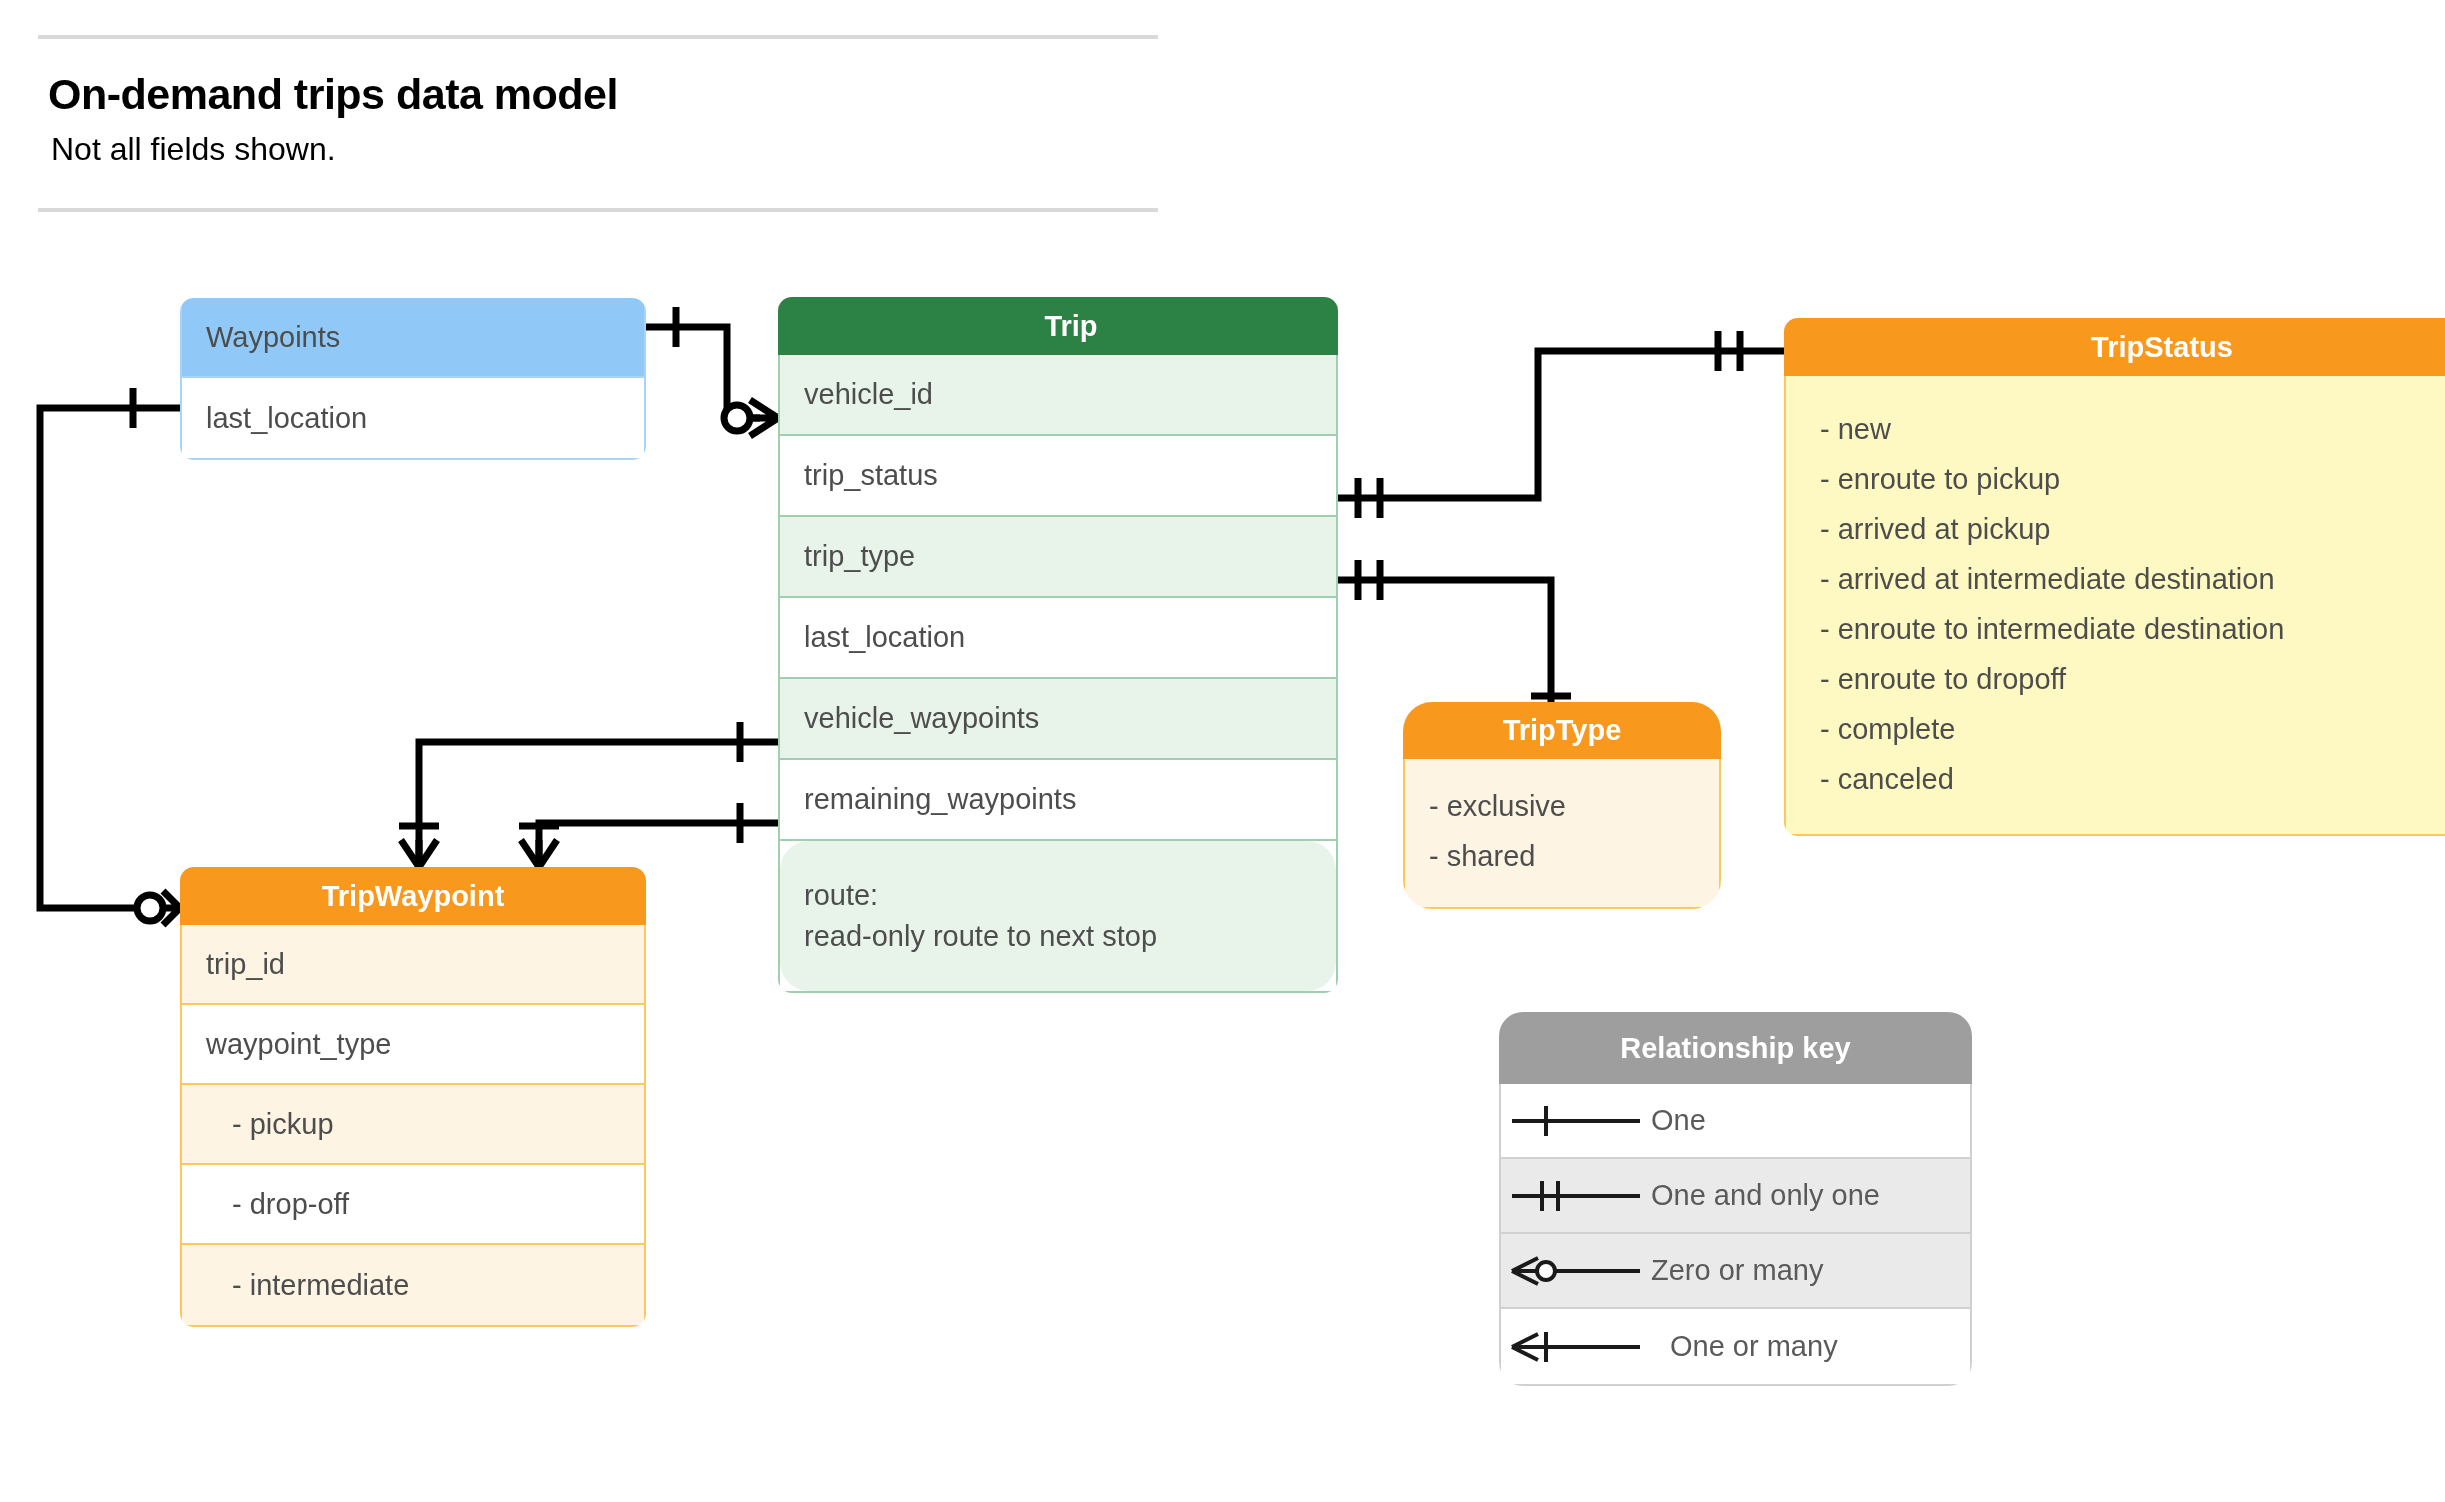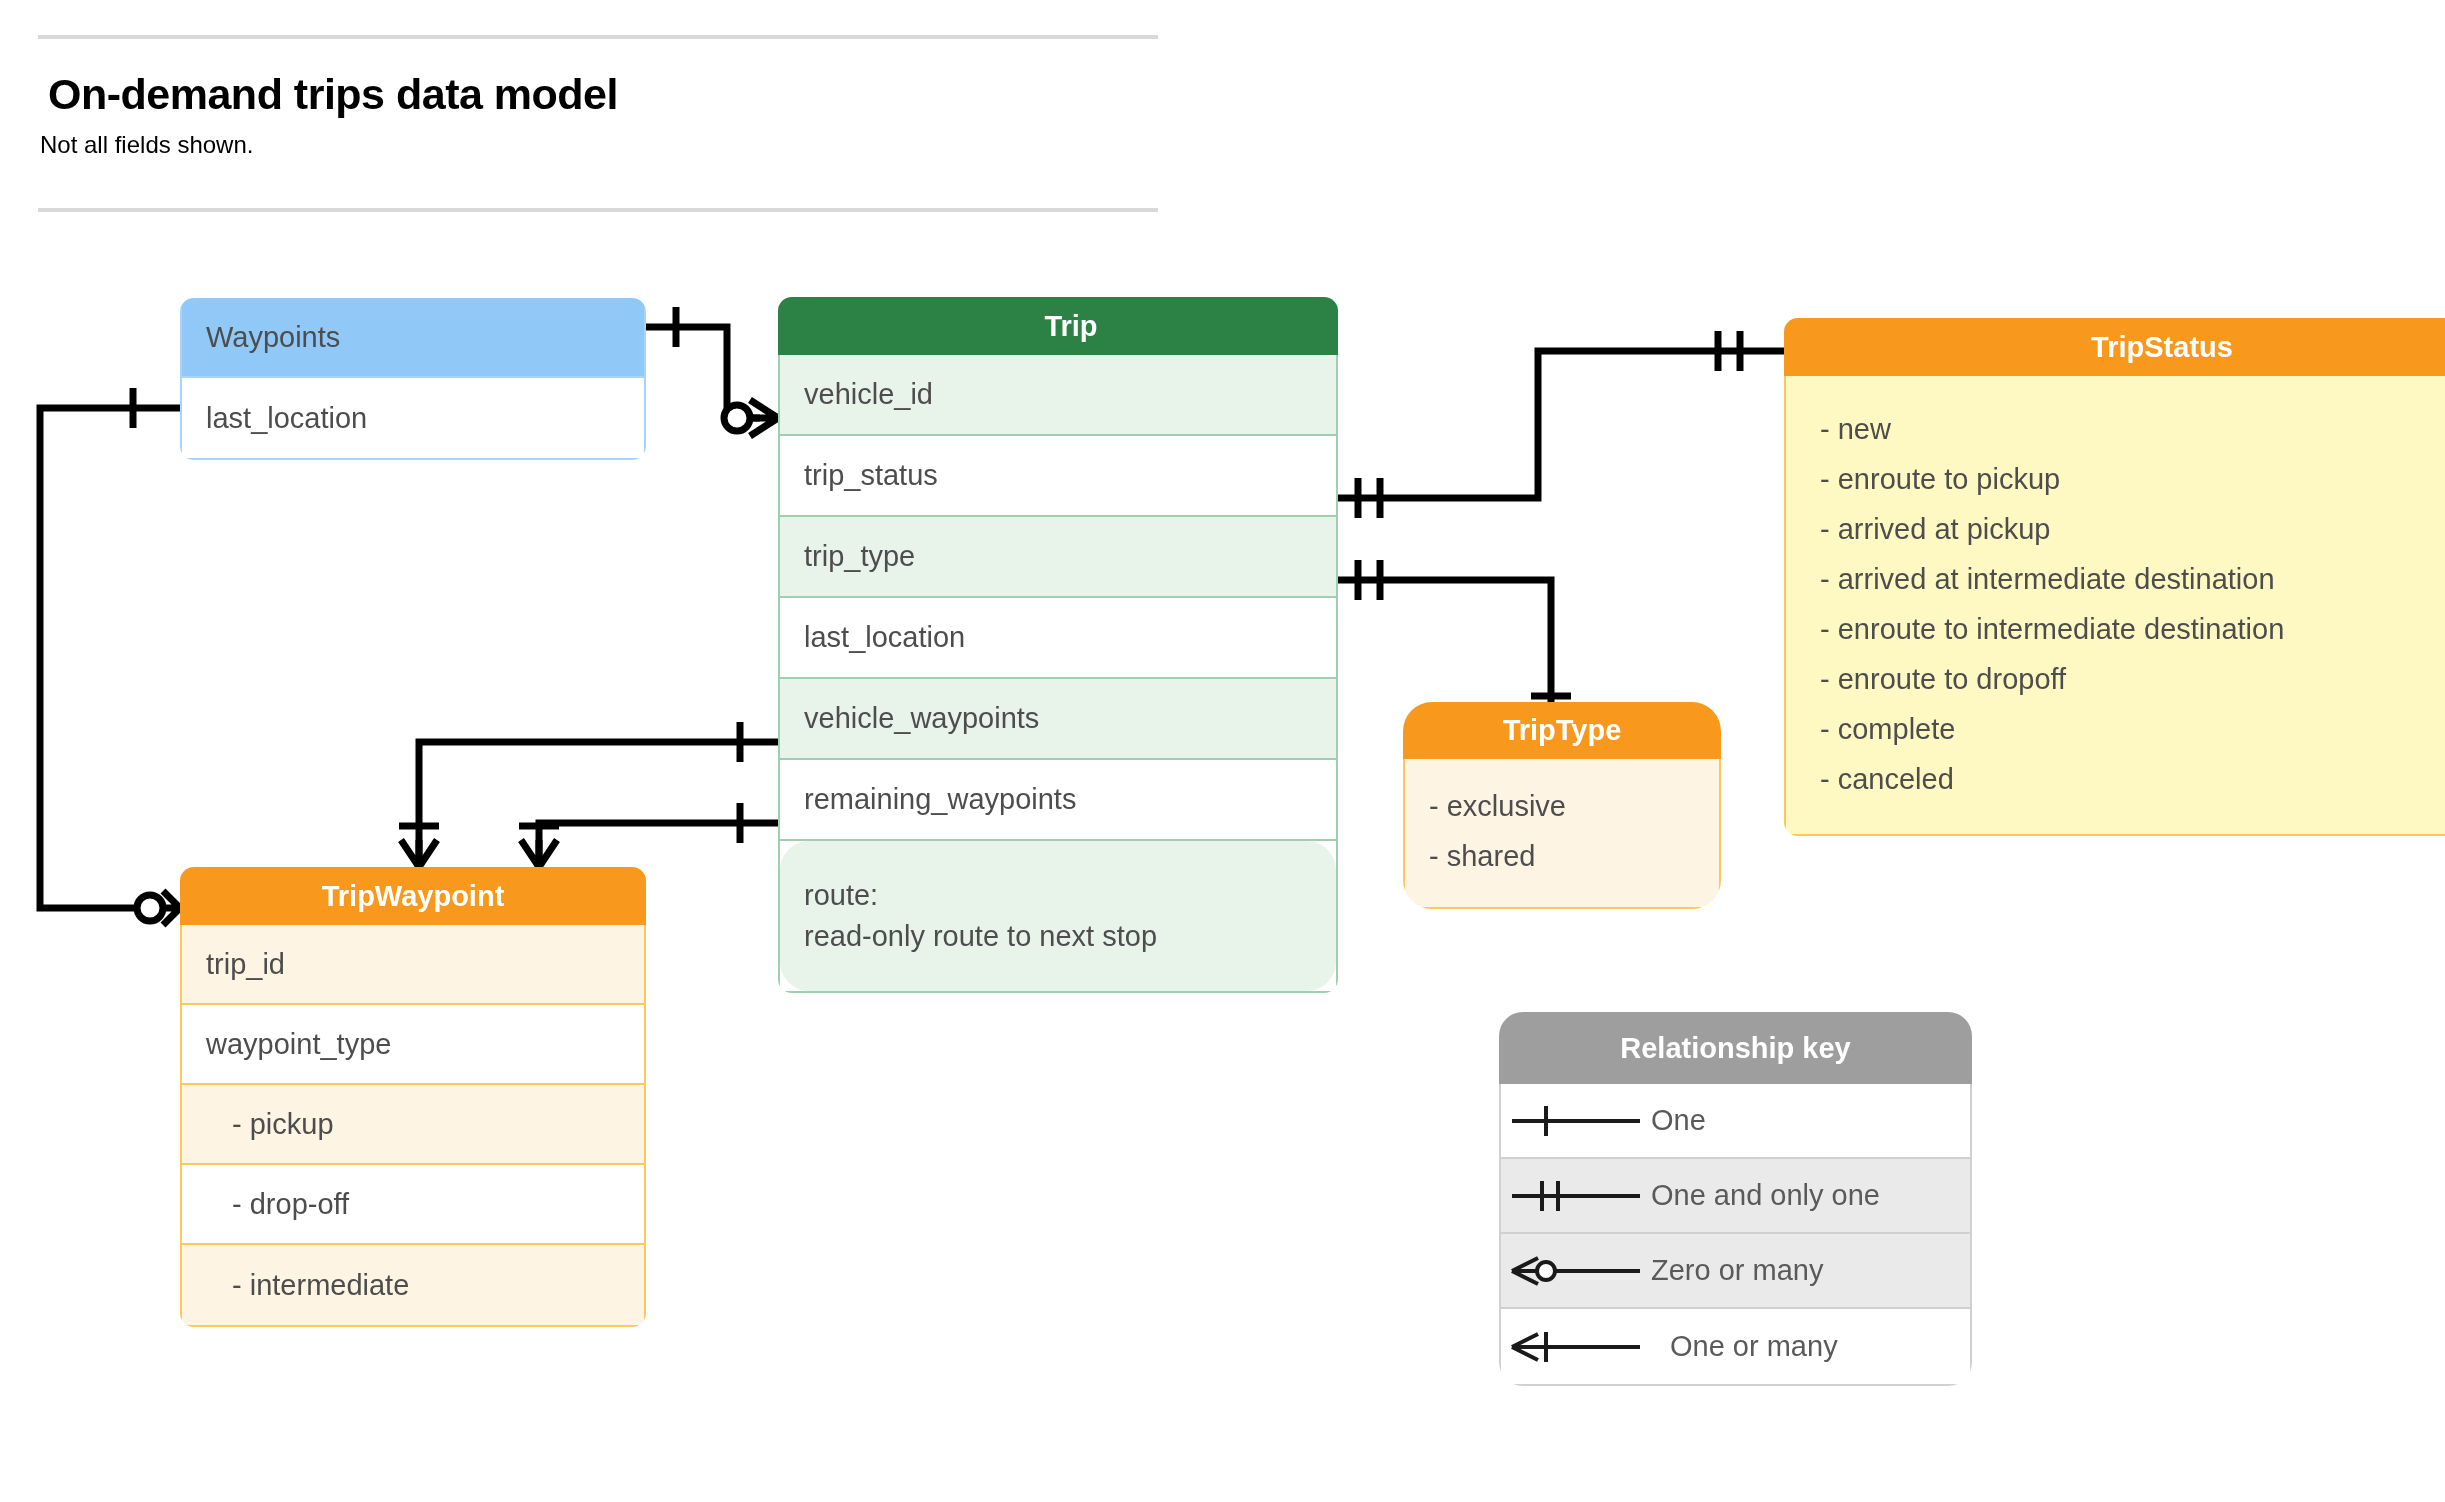--- a/index.html
+++ b/index.html
@@ -27,23 +27,23 @@
     left: 48px;
     top: 70px;
     font-size: 43px;
     font-weight: bold;
     color: #000000;
     letter-spacing: -0.5px;
     white-space: nowrap;
   }
   #page-subtitle {
     position: absolute;
-    left: 40px;
+    left: 51px;
     top: 131px;
-    font-size: 24px;
+    font-size: 32px;
     color: #000000;
     white-space: nowrap;
   }
 
   
   .entity {
     position: absolute;
     border-radius: 14px;
     overflow: hidden;
   }

